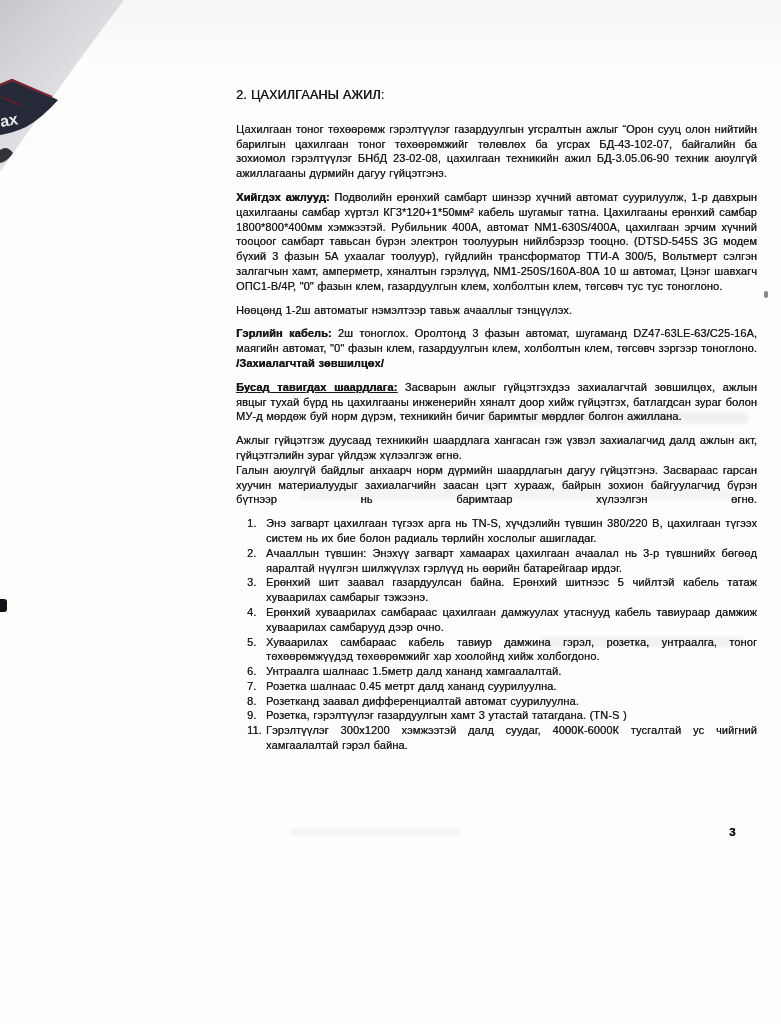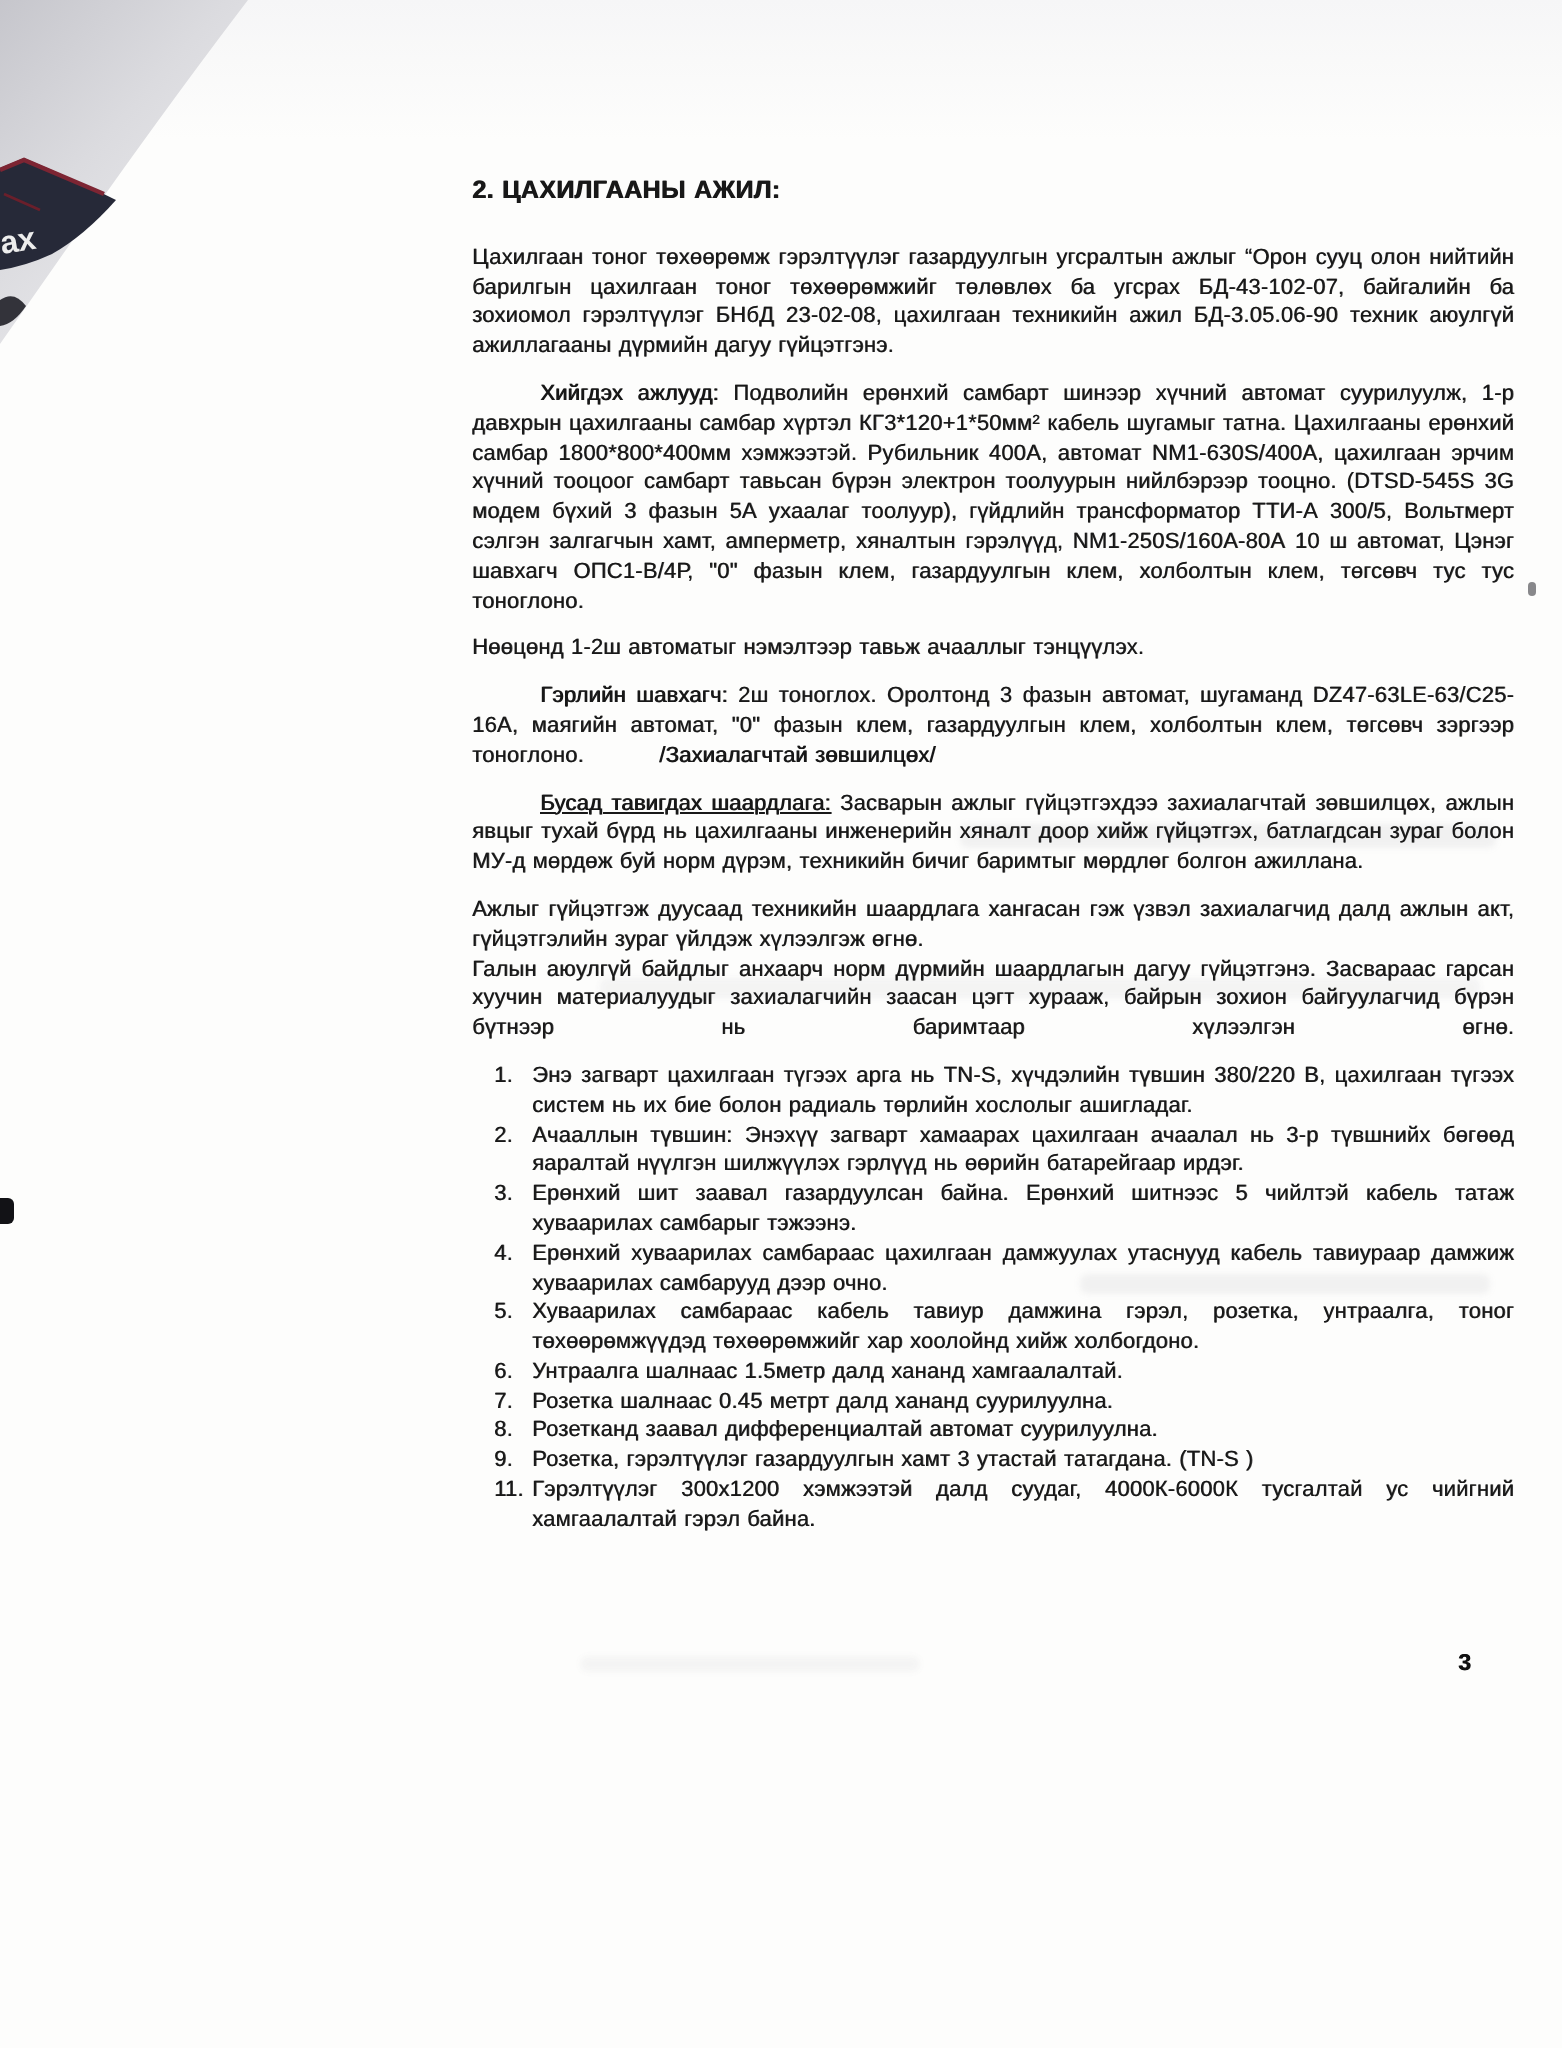--- a/index.html
+++ b/index.html
@@ -11,28 +11,28 @@
     color:#181818;
   }
   .content {
     position:absolute; left:236px; top:88px; width:521px;
     font-size:11px; line-height:14.8px;
     text-align:justify;
     letter-spacing:0.1px; word-spacing:0.4px;
     text-shadow:0.33px 0 0 rgba(25,25,25,0.8);
   }
   .doc-title {
-    font-size:12.5px; font-weight:700; margin:0 0 19px 0;
+    font-size:12.5px; font-weight:400; margin:0 0 19px 0;
     letter-spacing:0.2px;
     text-shadow:0.45px 0 0 currentColor;
   }
   .para { margin:0 0 9px 0; }
   .seg { text-align:justify; }
   .stretch { text-align-last:justify; }
-  .lead { font-weight:400; text-shadow:0.45px 0 0 currentColor;margin-left:34px; }
+  .lead { font-weight:700; text-shadow:0.45px 0 0 currentColor; }
   .lead.ul { text-decoration:underline; }
   ol.req-list { margin:1px 0 0 0; padding:0; list-style:none; }
   ol.req-list li { display:flex; }
   ol.req-list .num { flex:0 0 30px; box-sizing:border-box; padding-left:11px; }
   ol.req-list .li-text { flex:1; text-align:justify; }
   .page-number {
     position:absolute; left:729px; top:826px;
     font-size:11.5px; font-weight:700; color:#111;
     text-shadow:0.4px 0 0 currentColor;
   }
@@ -79,21 +79,21 @@
     <h1 class="doc-title">2. ЦАХИЛГААНЫ АЖИЛ:</h1>
 
     <p class="para"><span>Цахилгаан тоног төхөөрөмж гэрэлтүүлэг газардуулгын угсралтын ажлыг “Орон сууц олон нийтийн барилгын цахилгаан тоног төхөөрөмжийг төлөвлөх ба угсрах БД-43-102-07, байгалийн ба зохиомол гэрэлтүүлэг БНбД 23-02-08, цахилгаан техникийн ажил БД-3.05.06-90 техник аюулгүй ажиллагааны дүрмийн дагуу гүйцэтгэнэ.</span></p>
 
     <p class="para"><span class="lead">Хийгдэх ажлууд:</span><span> Подволийн ерөнхий самбарт шинээр хүчний автомат суурилуулж, 1-р давхрын цахилгааны самбар хүртэл КГ3*120+1*50мм² кабель шугамыг татна. Цахилгааны ерөнхий самбар 1800*800*400мм хэмжээтэй. Рубильник 400А, автомат NM1-630S/400А, цахилгаан эрчим хүчний тооцоог самбарт тавьсан бүрэн электрон тоолуурын нийлбэрээр тооцно. (DTSD-545S 3G модем бүхий 3 фазын 5А ухаалаг тоолуур), гүйдлийн трансформатор ТТИ-А 300/5, Вольтмерт сэлгэн залгагчын хамт, амперметр, хяналтын гэрэлүүд, NM1-250S/160А-80А 10 ш автомат, Цэнэг шавхагч ОПС1-В/4Р, "0" фазын клем, газардуулгын клем, холболтын клем, төгсөвч тус тус тоноглоно.</span></p>
 
     <div class="para">
       <div class="seg">Нөөцөнд 1-2ш автоматыг нэмэлтээр тавьж ачааллыг тэнцүүлэх.</div>
     </div>
 
-    <p class="para"><span class="lead">Гэрлийн шавхагч:</span><span> 2ш тоноглох. Оролтонд 3 фазын автомат, шугаманд DZ47-63LE-63/C25-16А, маягийн автомат, "0" фазын клем, газардуулгын клем, холболтын клем, төгсөвч зэргээр тоноглоно. </span><span class="lead">/Захиалагчтай зөвшилцөх/</span></p>
+    <p class="para"><span class="lead">Гэрлийн кабель:</span><span> 2ш тоноглох. Оролтонд 3 фазын автомат, шугаманд DZ47-63LE-63/C25-16А, маягийн автомат, "0" фазын клем, газардуулгын клем, холболтын клем, төгсөвч зэргээр тоноглоно. </span><span class="lead">/Захиалагчтай зөвшилцөх/</span></p>
 
     <p class="para"><span class="lead ul">Бусад тавигдах шаардлага:</span><span> Засварын ажлыг гүйцэтгэхдээ захиалагчтай зөвшилцөх, ажлын явцыг тухай бүрд нь цахилгааны инженерийн хяналт доор хийж гүйцэтгэх, батлагдсан зураг болон МУ-д мөрдөж буй норм дүрэм, техникийн бичиг баримтыг мөрдлөг болгон ажиллана.</span></p>
 
     <div class="para">
       <div class="seg">Ажлыг гүйцэтгэж дуусаад техникийн шаардлага хангасан гэж үзвэл захиалагчид далд ажлын акт, гүйцэтгэлийн зураг үйлдэж хүлээлгэж өгнө.</div>
       <div class="seg stretch">Галын аюулгүй байдлыг анхаарч норм дүрмийн шаардлагын дагуу гүйцэтгэнэ. Засвараас гарсан хуучин материалуудыг захиалагчийн заасан цэгт хурааж, байрын зохион байгуулагчид бүрэн бүтнээр нь баримтаар хүлээлгэн өгнө.</div>
     </div>
 
     <ol class="req-list">
         <li>

